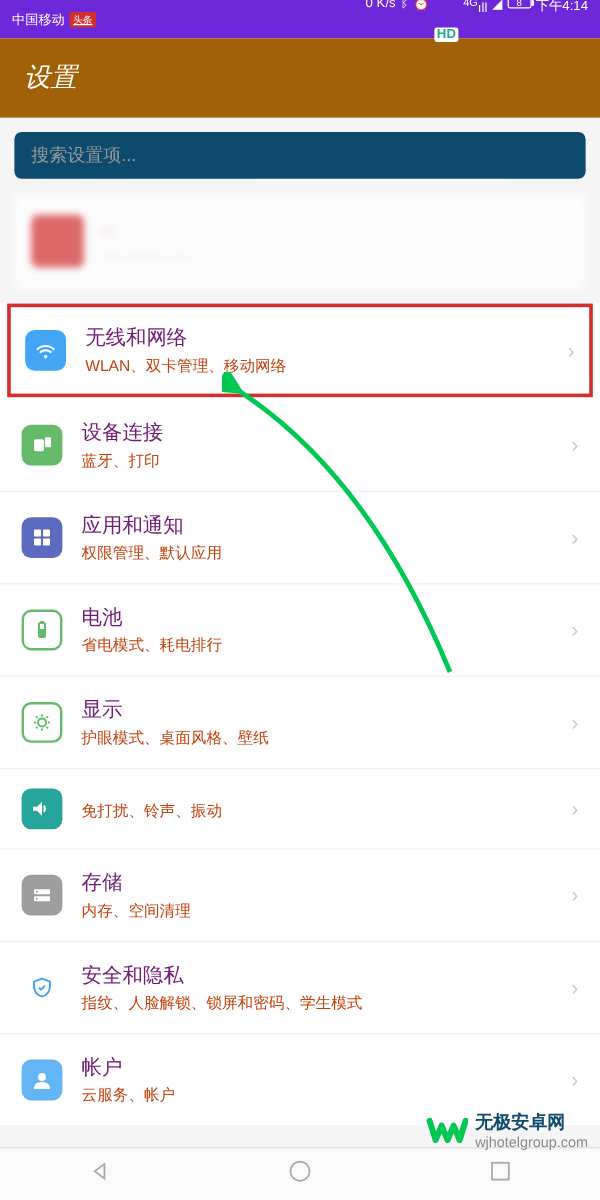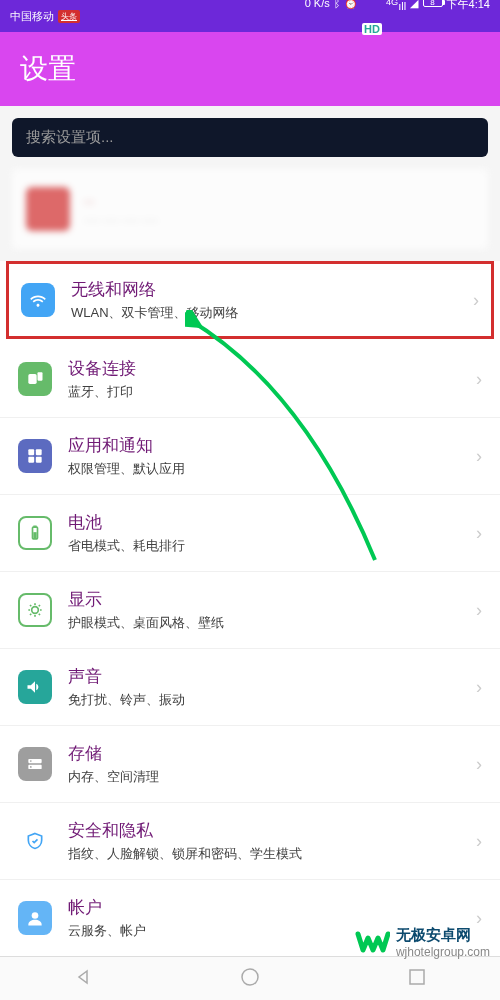--- a/index.html
+++ b/index.html
@@ -54,27 +54,28 @@
     .battery-icon::after {
       content: "";
       position: absolute;
       right: -3px;
       width: 2px;
       height: 5px;
       background: #fff;
       border-radius: 0 1px 1px 0;
     }
     .header {
-      background: #d946ef;
+      background: #a16207;
       color: #fff;
       padding: 18px 20px;
-      font-size: 28px;
+      font-size: 22px;
+      font-style: italic;
     }
     .search-box {
-      background: #0f172a;
+      background: #0c4a6e;
       margin: 12px;
       border-radius: 6px;
       padding: 10px 14px;
       color: #999;
       font-size: 15px;
     }
     .profile-card {
       background: #fff;
       margin: 0 12px 12px 12px;
       padding: 18px 14px;
@@ -122,21 +123,21 @@
     .icon-apps { background: #5c6bc0; }
     .icon-battery { background: #fff; border: 2px solid #66bb6a; }
     .icon-display { background: #fff; border: 2px solid #66bb6a; }
     .icon-sound { background: #26a69a; }
     .icon-storage { background: #9e9e9e; }
     .icon-security { background: #fff; }
     .icon-account { background: #64b5f6; }
     .setting-icon svg { width: 20px; height: 20px; }
     .setting-text { flex: 1; }
     .setting-title { font-size: 17px; color: #701a75; }
-    .setting-subtitle { font-size: 13px; color: #404040; margin-top: 3px; }
+    .setting-subtitle { font-size: 13px; color: #c2410c; margin-top: 3px; }
     .chevron { color: #ccc; font-size: 18px; }
     .arrow-annotation {
       position: absolute;
       top: 310px;
       left: 185px;
       pointer-events: none;
       z-index: 5;
     }
     .watermark {
       position: absolute;
@@ -281,21 +282,20 @@
     <div class="chevron">›</div>
   </div>
 
   <div class="setting-item">
     <div class="setting-icon icon-sound">
       <svg viewBox="0 0 24 24" fill="#fff">
           <path d="M3 10v4h4l5 5V5L7 10H3zm13 2c0-1.8-1-3.3-2.5-4v8c1.5-.7 2.5-2.2 2.5-4z"></path>
         </svg>
     </div>
     <div class="setting-text">
-      <div class="setting-title">声音</div>
       <div class="setting-subtitle">免打扰、铃声、振动</div>
     </div>
     <div class="chevron">›</div>
   </div>
 
   <div class="setting-item">
     <div class="setting-icon icon-storage">
       <svg viewBox="0 0 24 24" fill="#fff">
           <rect x="4" y="6" width="16" height="5" rx="1"></rect>
           <rect x="4" y="13" width="16" height="5" rx="1"></rect>

